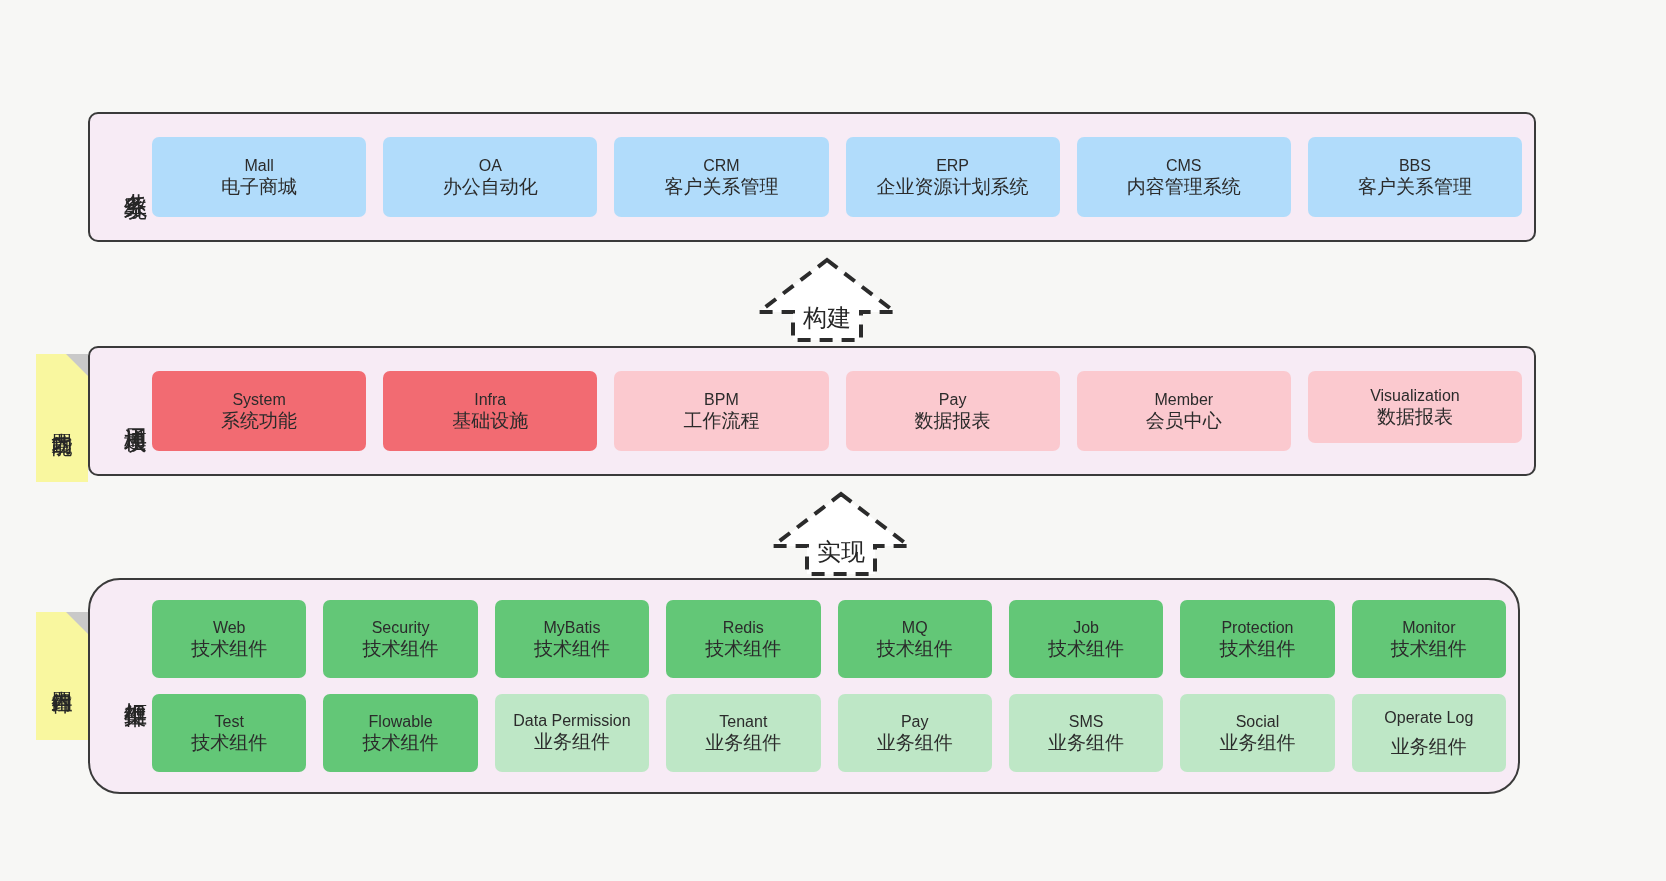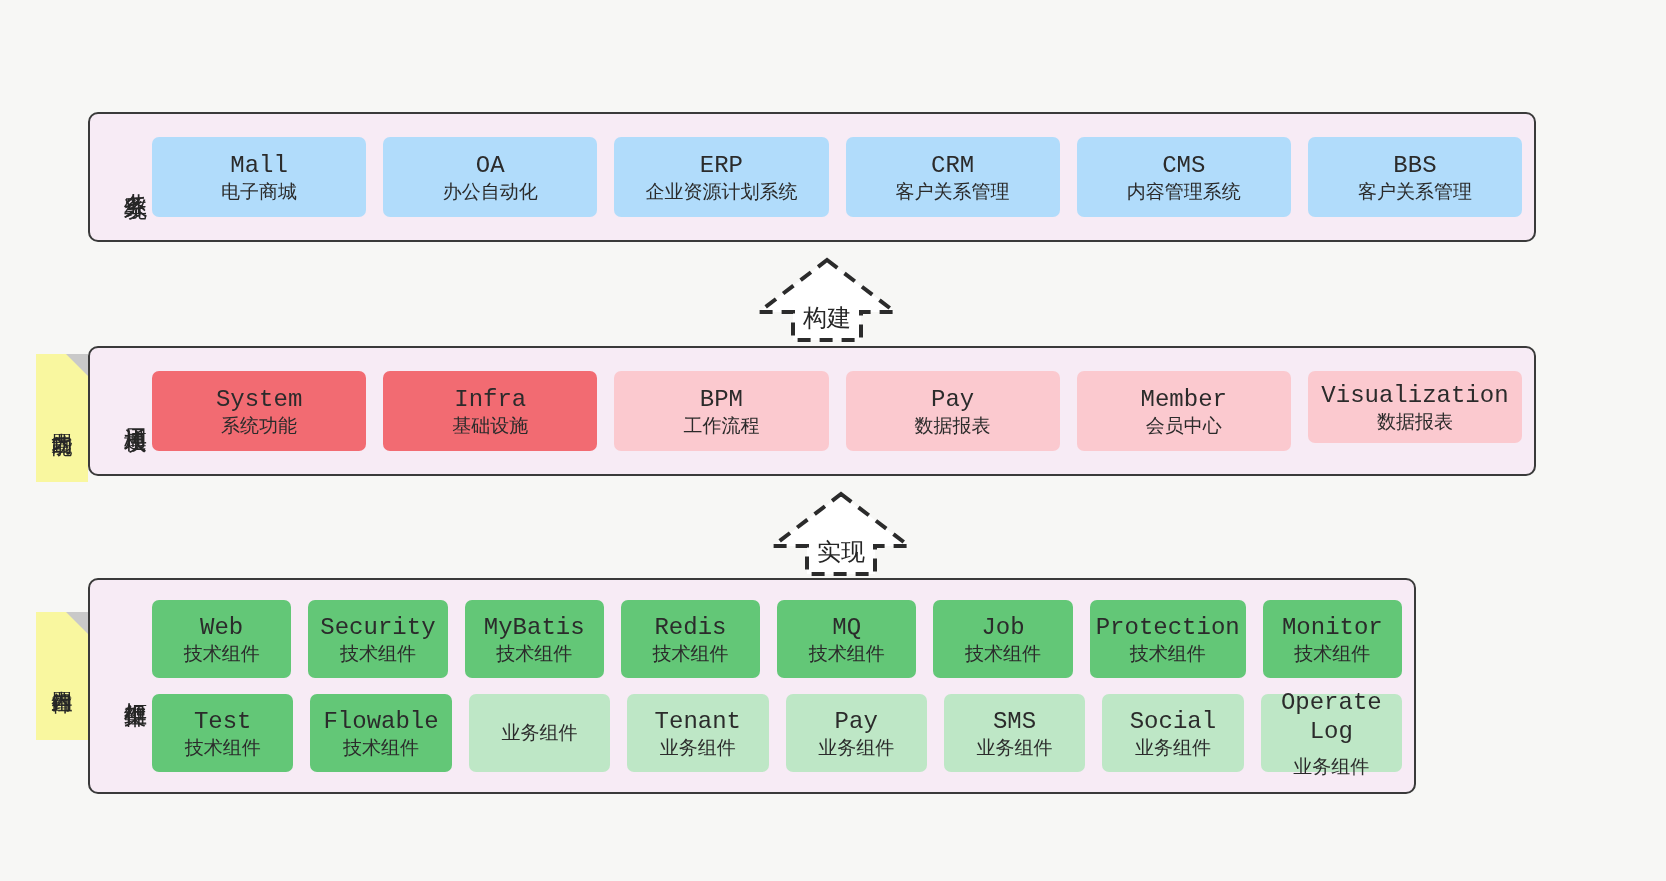--- a/index.html
+++ b/index.html
@@ -49,21 +49,21 @@
     border-radius: 7px;
     display: flex;
     flex-direction: column;
     align-items: center;
     justify-content: center;
     text-align: center;
     color: #2b2b2b;
     line-height: 1.22;
     padding: 4px 6px;
   }
-  .card .en { font-size: 24px; font-family: Liberation Mono, monospace; }
+  .card .en { font-size: 16px; }
   .card .cn { font-size: 19px; }
 
   
   .c-blue       { background: #addffd; background: #b0dcfc; }
   .c-blue       { background: #b1dcfb; }
   .c-red        { background: #f26b72; }
   .c-pink       { background: #fbc9cf; }
   .c-green      { background: #63c777; }
   .c-lightgreen { background: #bee7c6; }
 
@@ -115,26 +115,26 @@
       <div class="row">
         <div class="card c-blue" style="height:80px;">
           <span class="en">Mall</span>
           <span class="cn">电子商城</span>
         </div>
         <div class="card c-blue" style="height:80px;">
           <span class="en">OA</span>
           <span class="cn">办公自动化</span>
         </div>
         <div class="card c-blue" style="height:80px;">
+          <span class="en">CRM</span>
+          <span class="cn">客户关系管理</span>
+        </div>
+        <div class="card c-blue" style="height:80px;">
           <span class="en">ERP</span>
           <span class="cn">企业资源计划系统</span>
-        </div>
-        <div class="card c-blue" style="height:80px;">
-          <span class="en">CRM</span>
-          <span class="cn">客户关系管理</span>
         </div>
         <div class="card c-blue" style="height:80px;">
           <span class="en">CMS</span>
           <span class="cn">内容管理系统</span>
         </div>
         <div class="card c-blue" style="height:80px;">
           <span class="en">BBS</span>
           <span class="cn">客户关系管理</span>
         </div>
       </div>
@@ -185,21 +185,21 @@
     <span>内置功能</span>
   </div>
 
   <div class="arrow-wrap" style="left:771px; top:492px; width:140px; height:84px;">
     <svg width="140" height="84" viewBox="0 0 140 84">
       <path d="M70 2 L138 54 L104 54 L104 82 L36 82 L36 54 L2 54 Z" fill="#ffffff" stroke="#2b2b2b" stroke-width="4" stroke-dasharray="13,9" stroke-linejoin="miter"></path>
     </svg>
     <div class="arrow-label" style="top:44px;">实现</div>
   </div>
 
-  <div class="layer" style="left:88px; top:578px; width:1328px; height:216px;">
+  <div class="layer" style="left:88px; top:578px; width:1432px; height:216px;border-radius:32px;">
     <div class="layer-title">框架组件</div>
     <div class="layer-body">
 
       <div class="row">
         <div class="card c-green" style="height:78px;">
           <span class="en">Web</span>
           <span class="cn">技术组件</span>
         </div>
         <div class="card c-green" style="height:78px;">
           <span class="en">Security</span>
@@ -234,20 +234,21 @@
       <div class="row">
         <div class="card c-green" style="height:78px;">
           <span class="en">Test</span>
           <span class="cn">技术组件</span>
         </div>
         <div class="card c-green" style="height:78px;">
           <span class="en">Flowable</span>
           <span class="cn">技术组件</span>
         </div>
         <div class="card c-lightgreen" style="height:78px;">
+          <span class="en" style="line-height:1.05;">Data Permission</span>
           <span class="cn">业务组件</span>
         </div>
         <div class="card c-lightgreen" style="height:78px;">
           <span class="en">Tenant</span>
           <span class="cn">业务组件</span>
         </div>
         <div class="card c-lightgreen" style="height:78px;">
           <span class="en">Pay</span>
           <span class="cn">业务组件</span>
         </div>

